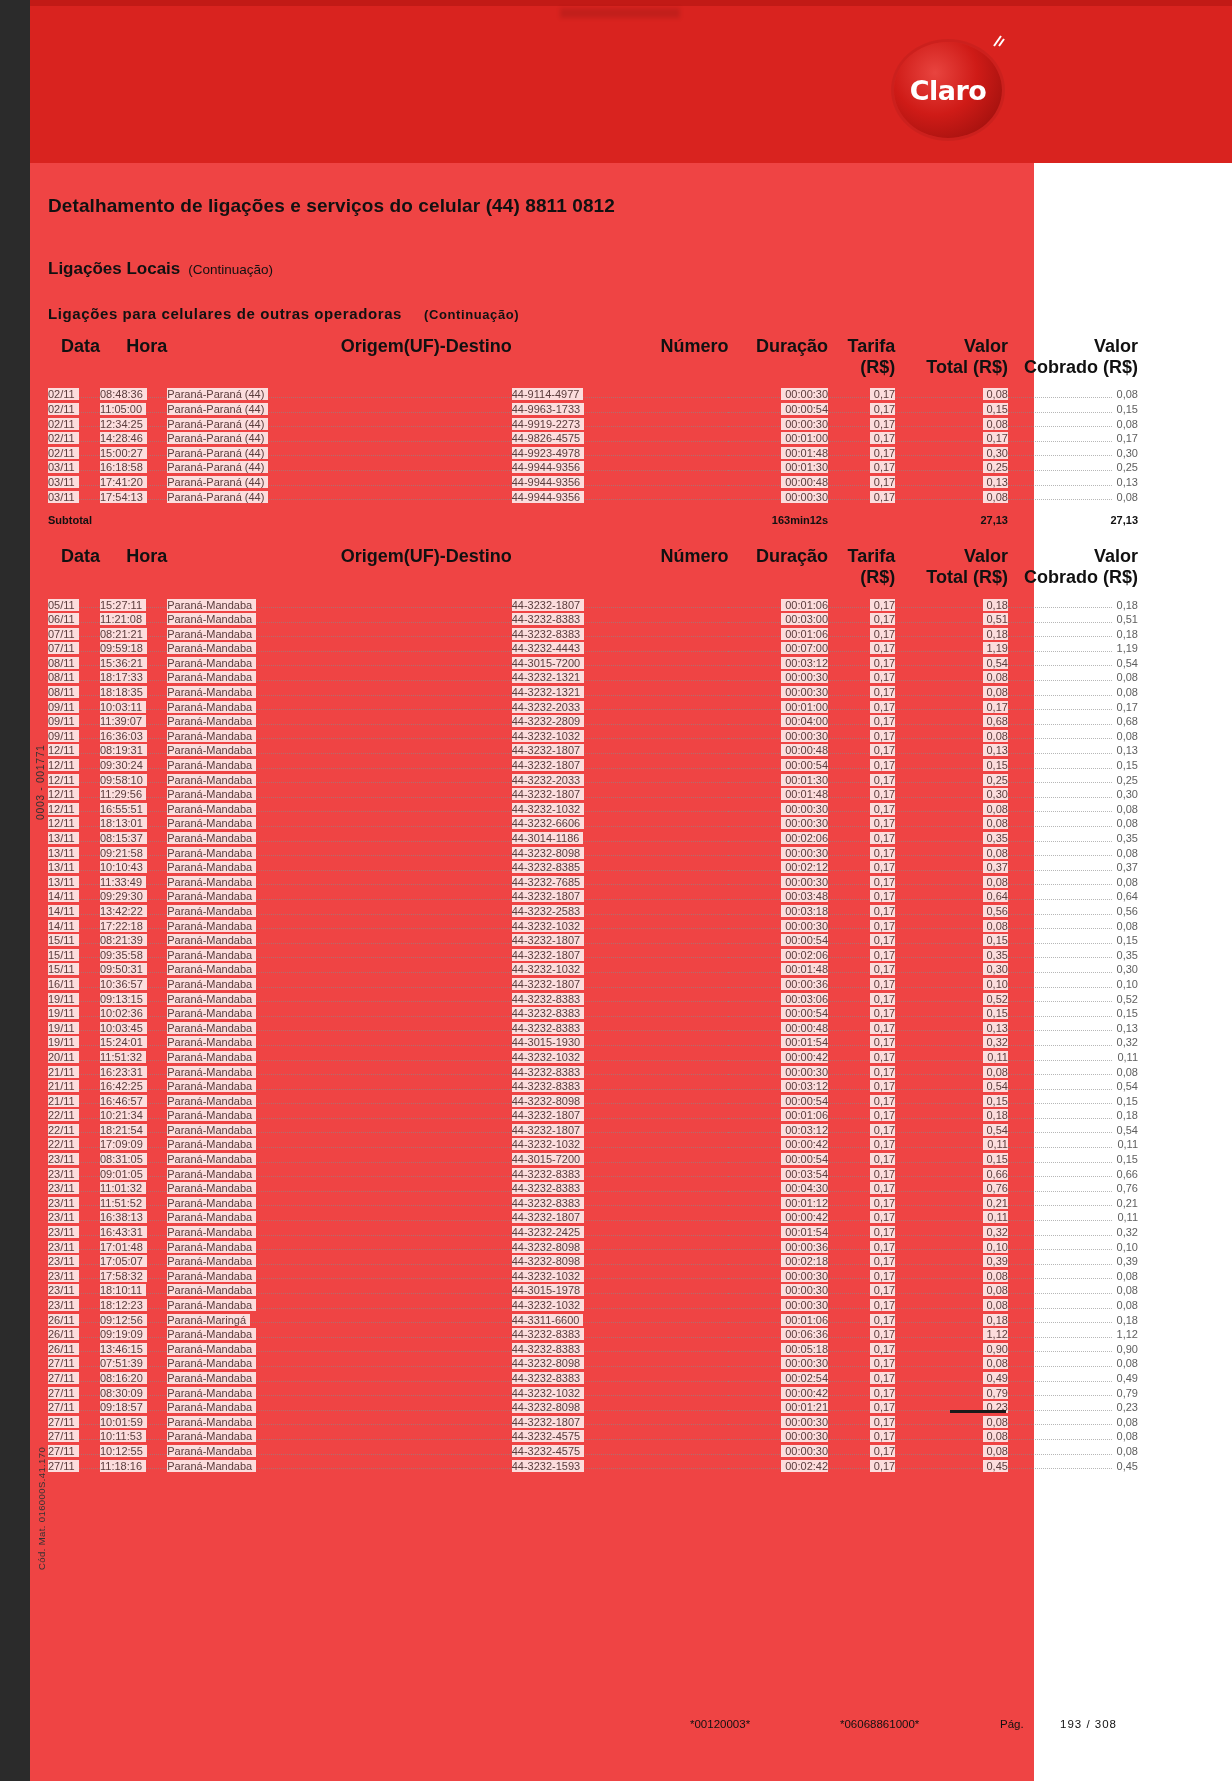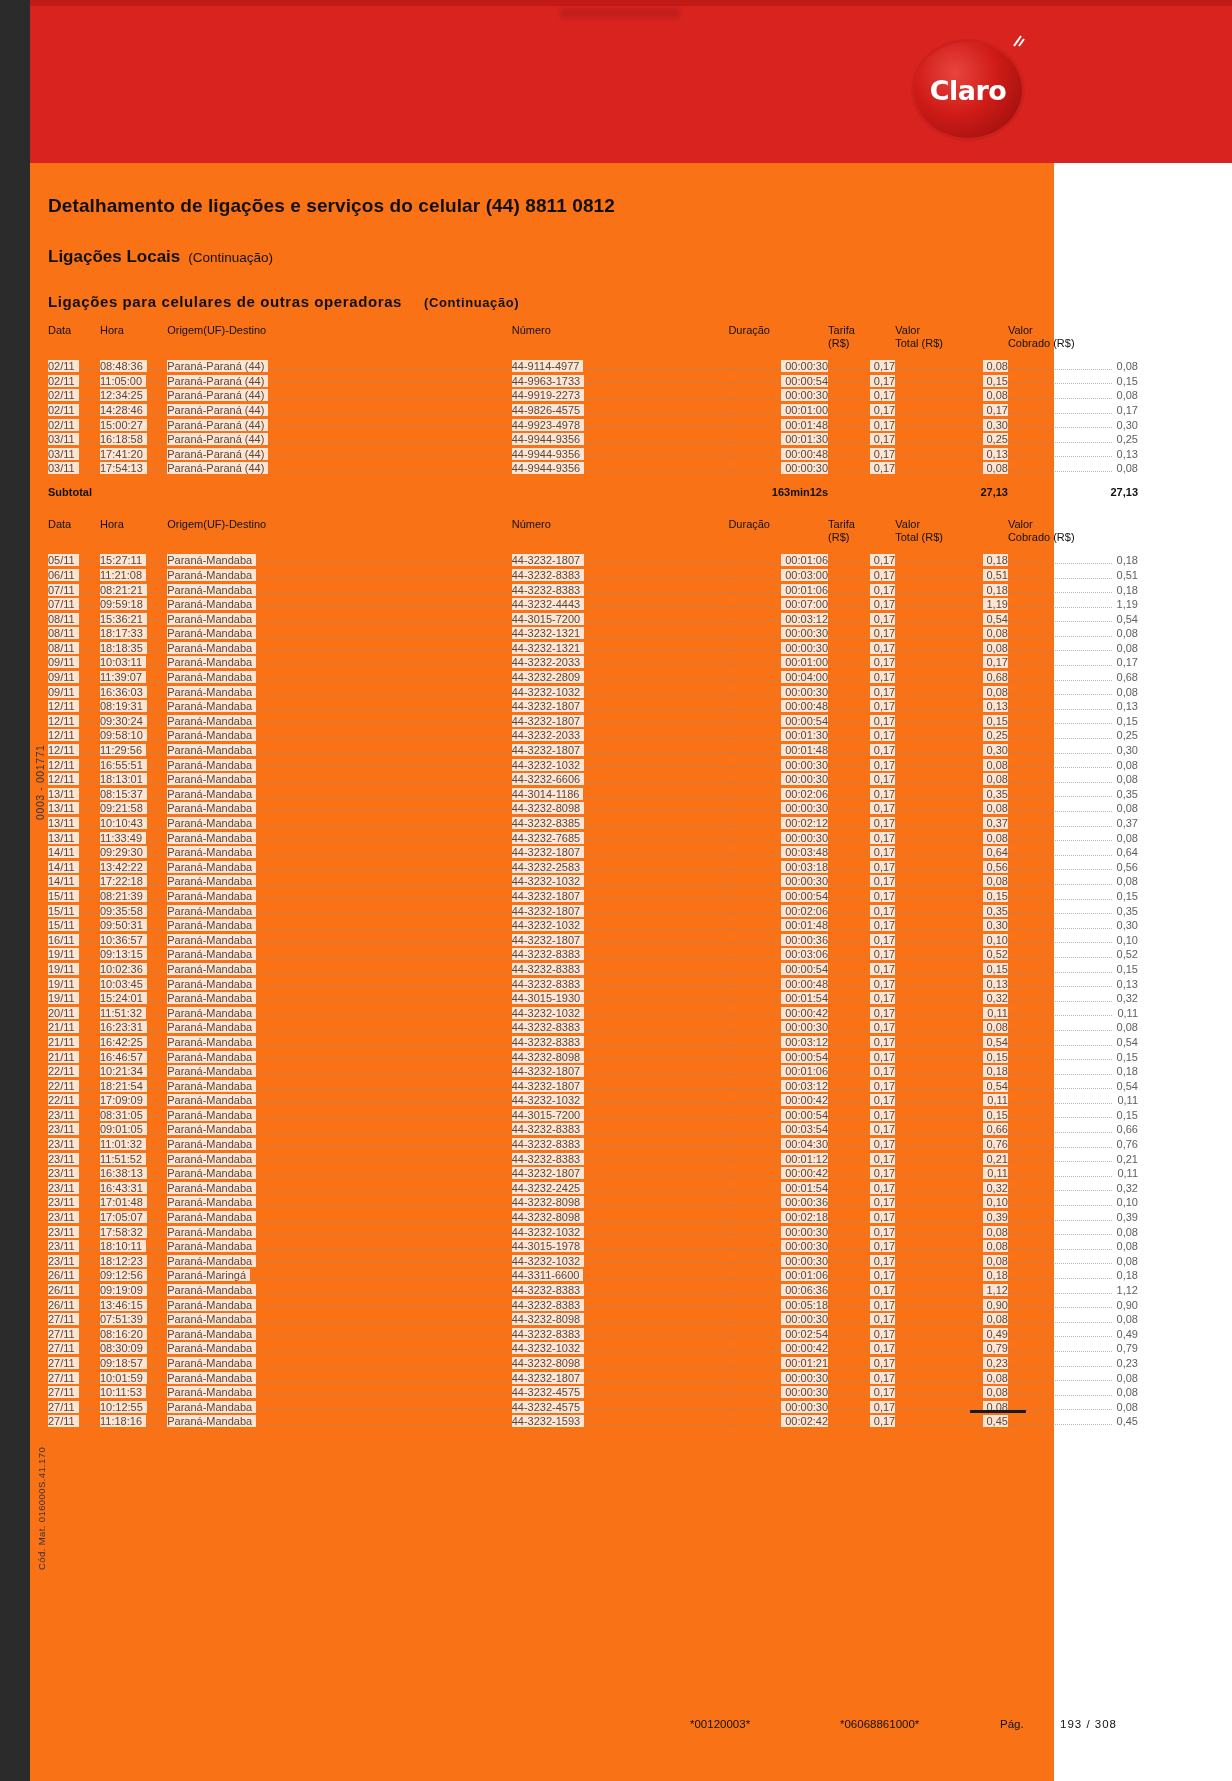--- a/index.html
+++ b/index.html
@@ -11,22 +11,21 @@
     font-family: "Liberation Sans", sans-serif;
     width: 1232px;
     height: 1781px;
     position: relative;
     overflow: hidden;
   }
   .page {
     position: relative;
     width: 1034px;
     height: 1781px;
-    background: #f97316;
-    padding-left: 20px;
+    background: #ef4444;
   }
   
   .left-margin-bar {
     position: absolute;
     left: 0; top: 0;
     width: 30px; height: 1781px;
     background: #2b2b2b;
   }
   .header-band {
     position: absolute;
@@ -80,21 +79,21 @@
     top: 195px;
     width: 1140px;
   }
   .doc-title {
     font-size: 19px;
     font-weight: bold;
     color: #111;
     letter-spacing: 0.1px;
   }
   .section-title {
-    margin-top: 30px;
+    margin-top: 42px;
     font-size: 17px;
     font-weight: bold;
     color: #111;
   }
   .section-title .cont {
     font-size: 13.5px;
     font-weight: normal;
     margin-left: 8px;
   }
   .subsection-title {
@@ -115,24 +114,24 @@
     color: #111;
   }
 
   table.calls {
     width: 1090px;
     border-collapse: collapse;
     margin-top: 14px;
     table-layout: fixed;
   }
   table.calls th {
-    font-size: 11px;
-    font-weight: normal;
+    font-size: 18px;
+    font-weight: bold;
     color: #111;
-    text-align: left;
+    text-align: right;
     vertical-align: top;
     padding: 0 0 10px 0;
     line-height: 1.15;
   }
   table.calls td {
     font-size: 11px;
     color: #3a3a3a;
     padding: 0;
     height: 14.6px;
     line-height: 14.6px;

